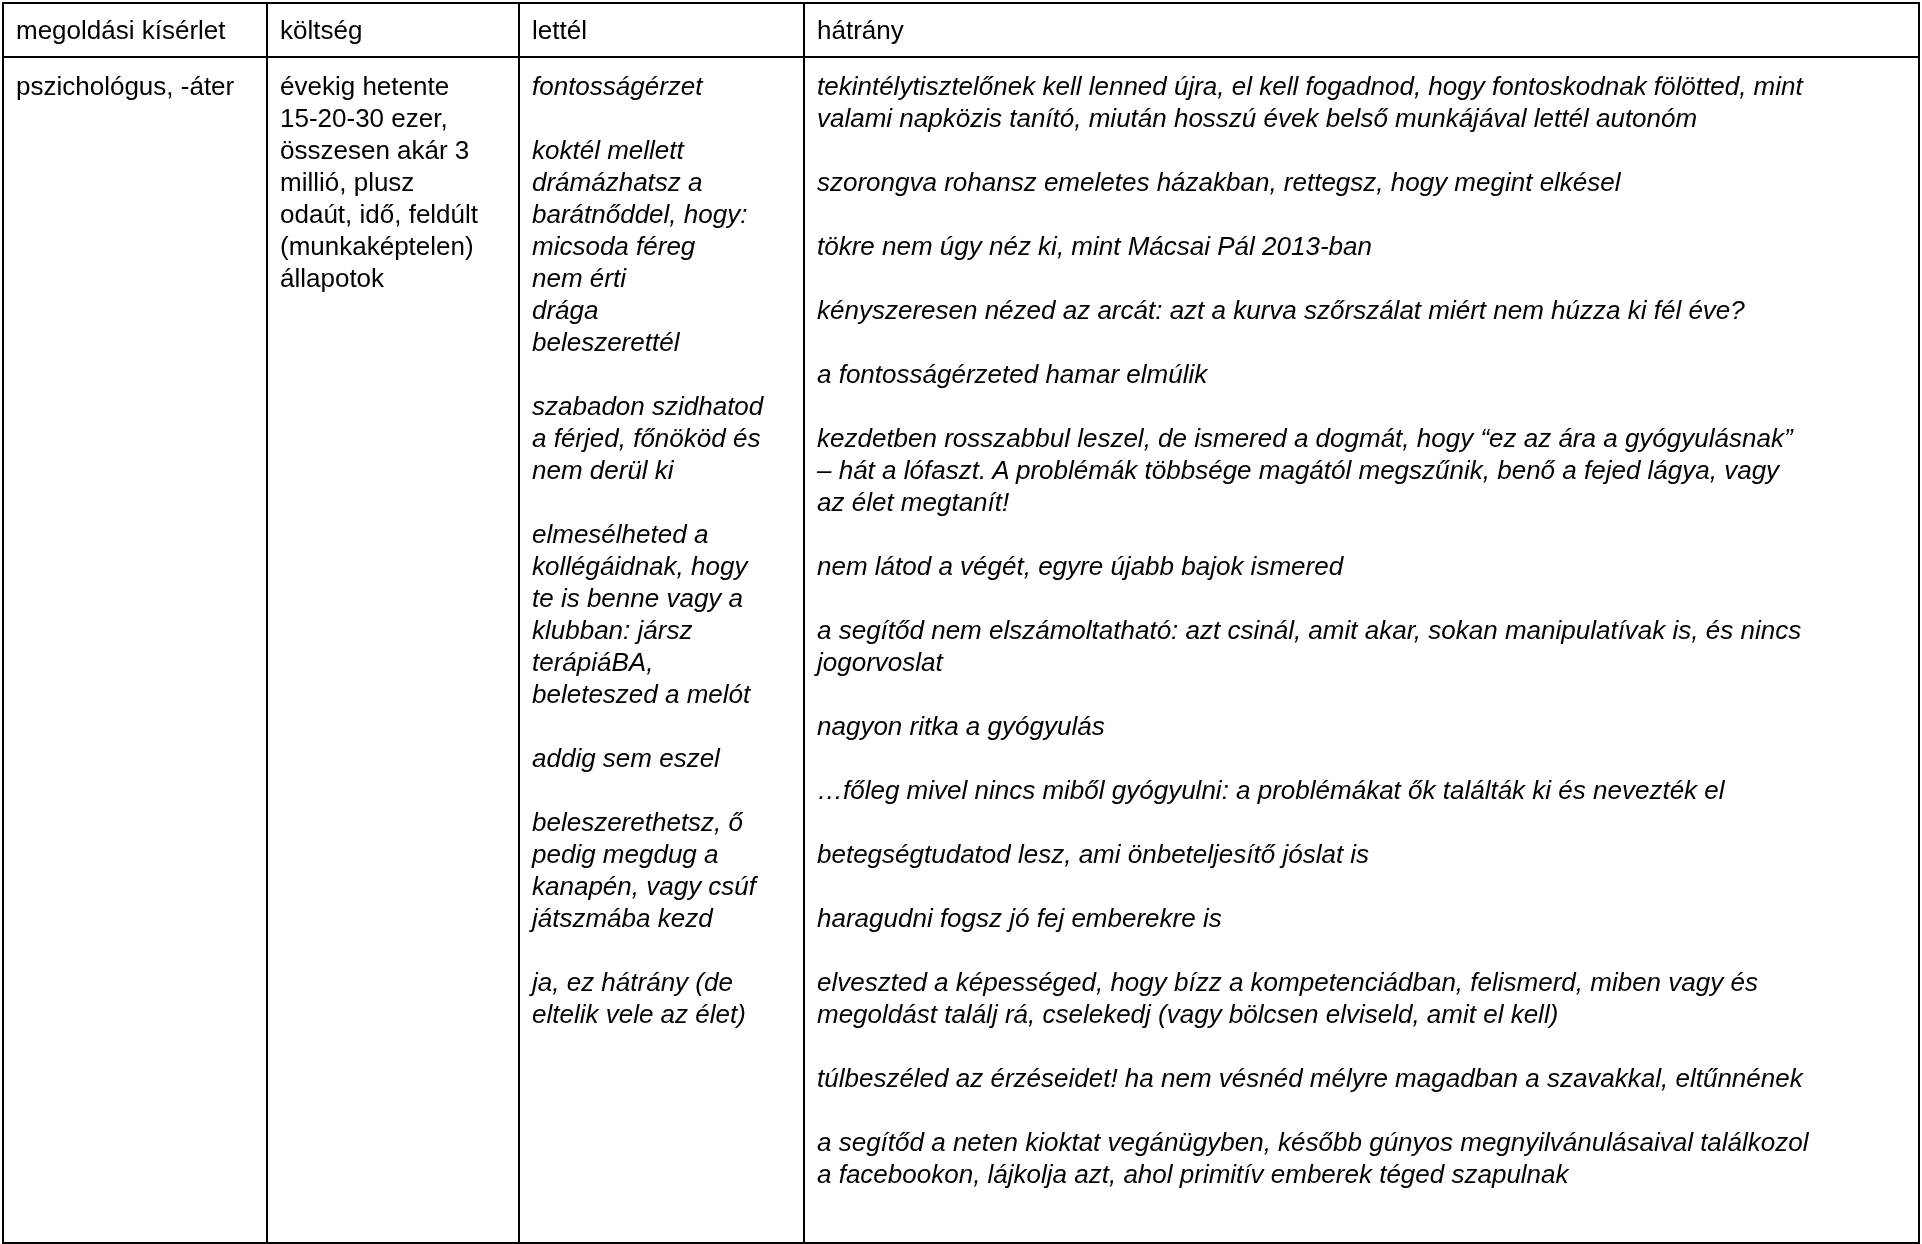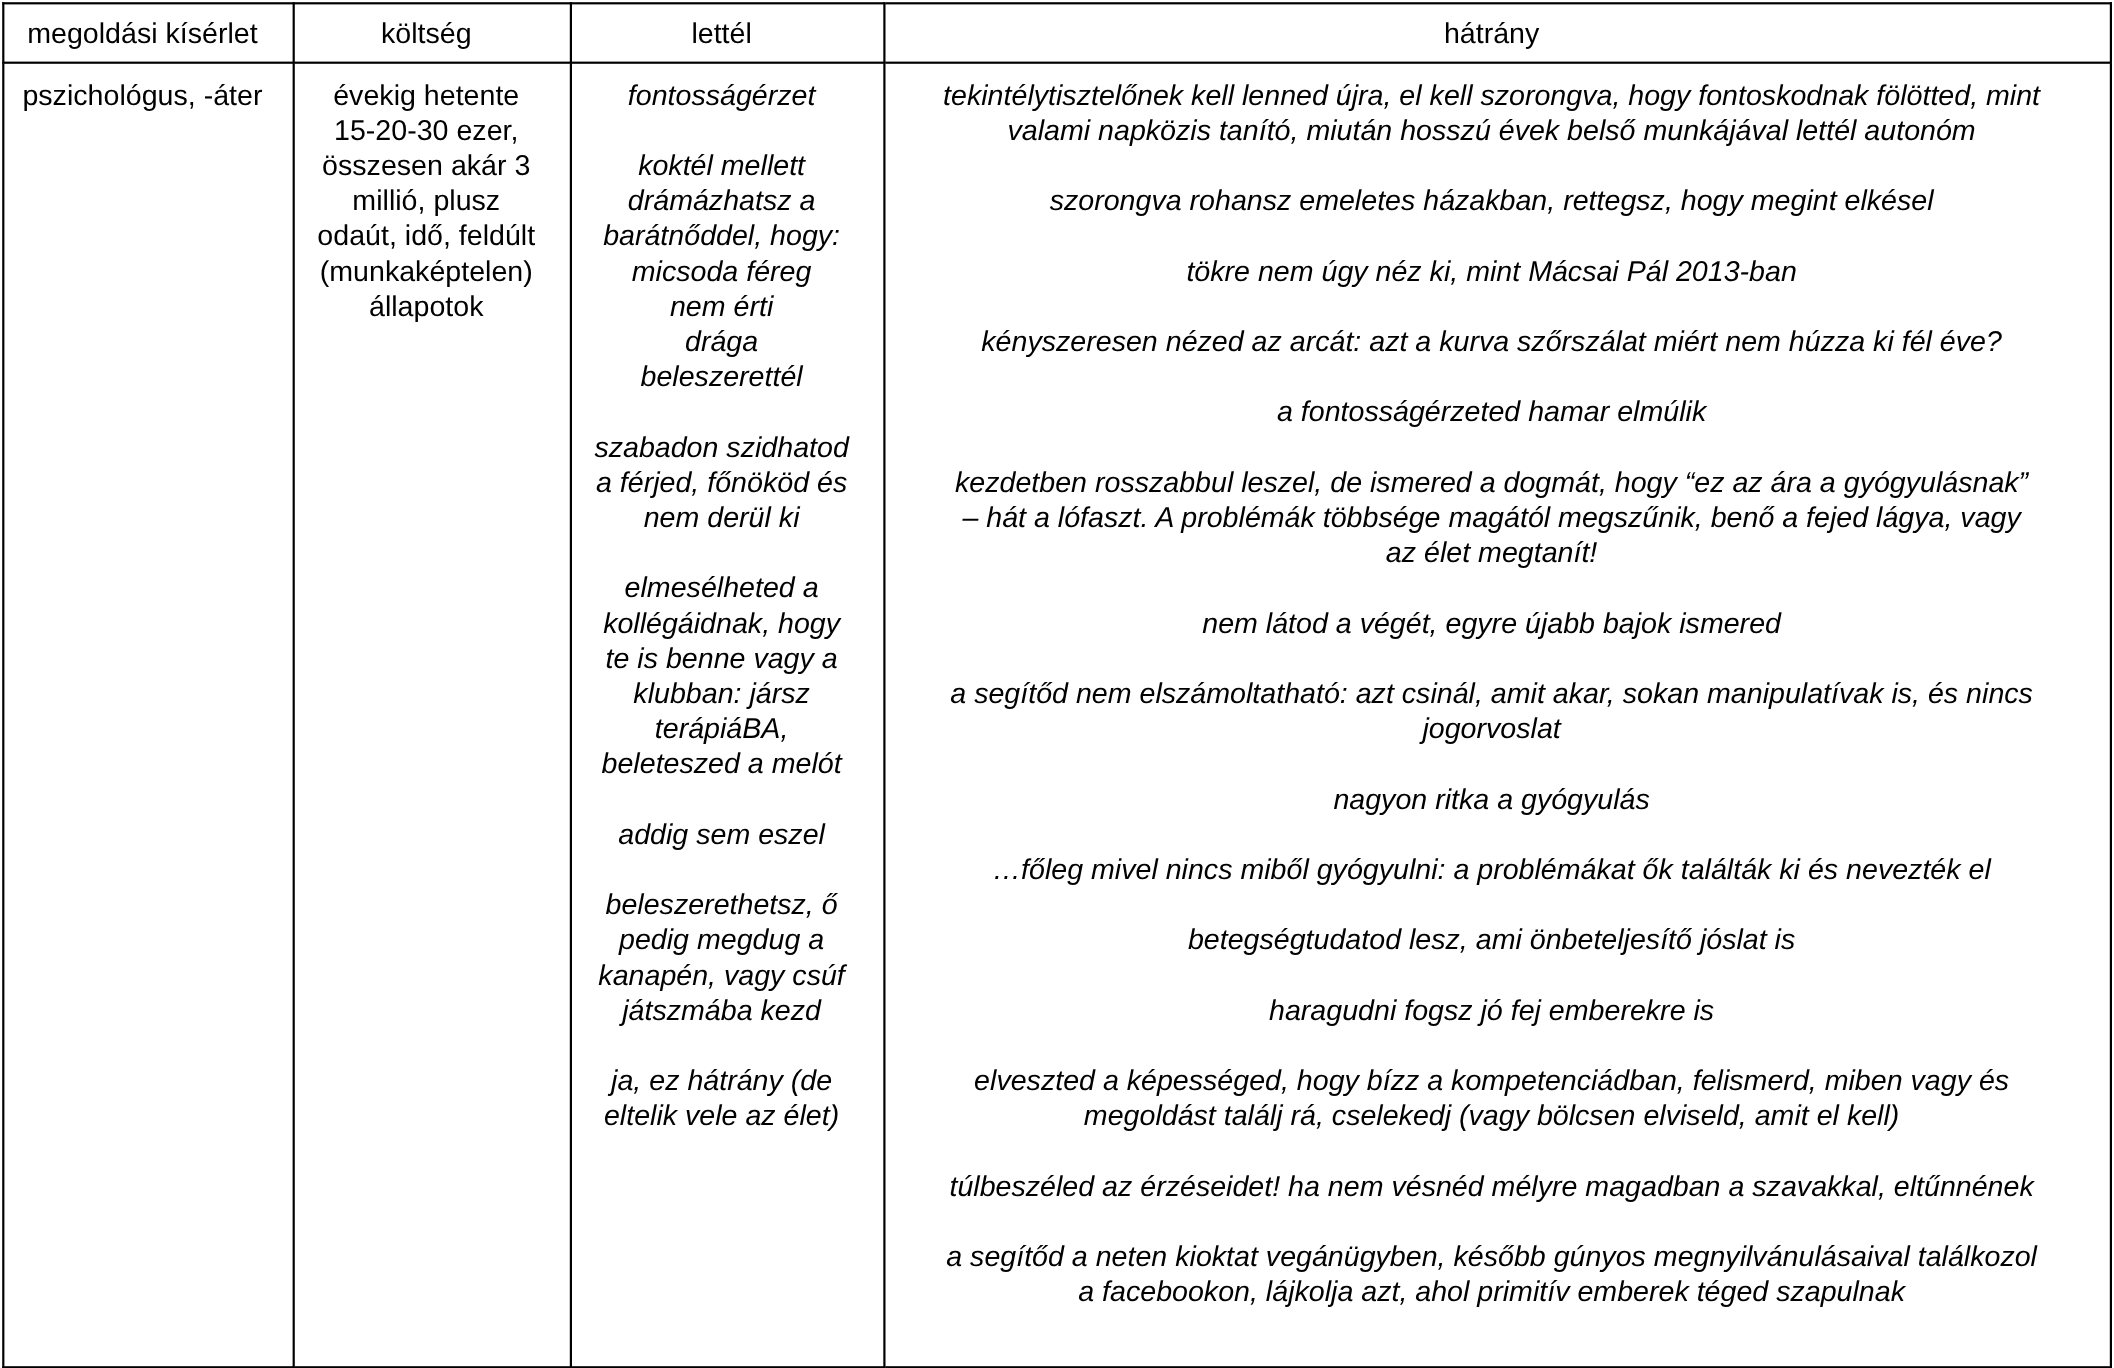--- a/index.html
+++ b/index.html
@@ -19,25 +19,25 @@
       position: absolute;
       left: 2px;
       top: 2px;
       border-collapse: collapse;
       table-layout: fixed;
       width: 1916px;
     }
     table.grid td, table.grid th {
       border: 2.5px solid #000000;
       vertical-align: top;
-      text-align: center;
+      text-align: left;
       font-weight: normal;
       font-size: 26px;
       line-height: 32px;
-      padding: 9px 11px 10px 0;
+      padding: 9px 11px 10px 12px;
       word-wrap: break-word;
     }
     col.c1 { width: 264px; }
     col.c2 { width: 252px; }
     col.c3 { width: 285px; }
     col.c4 { width: 1115px; }
     tr.header-row th {
       height: 34px;
       padding-top: 10px;
       padding-bottom: 8px;
@@ -125,21 +125,21 @@
             </div>
             <div class="para">
               <span class="line">ja, ez hátrány (de</span>
               <span class="line">eltelik vele az élet)</span>
             </div>
           </div>
     </td>
     <td>
       <div>
             <div class="para">
-              <span class="line">tekintélytisztelőnek kell lenned újra, el kell szorongva, hogy fontoskodnak fölötted, mint</span>
+              <span class="line">tekintélytisztelőnek kell lenned újra, el kell fogadnod, hogy fontoskodnak fölötted, mint</span>
               <span class="line">valami napközis tanító, miután hosszú évek belső munkájával lettél autonóm</span>
             </div>
             <div class="para">
               <span class="line">szorongva rohansz emeletes házakban, rettegsz, hogy megint elkésel</span>
             </div>
             <div class="para">
               <span class="line">tökre nem úgy néz ki, mint Mácsai Pál 2013-ban</span>
             </div>
             <div class="para">
               <span class="line">kényszeresen nézed az arcát: azt a kurva szőrszálat miért nem húzza ki fél éve?</span>

